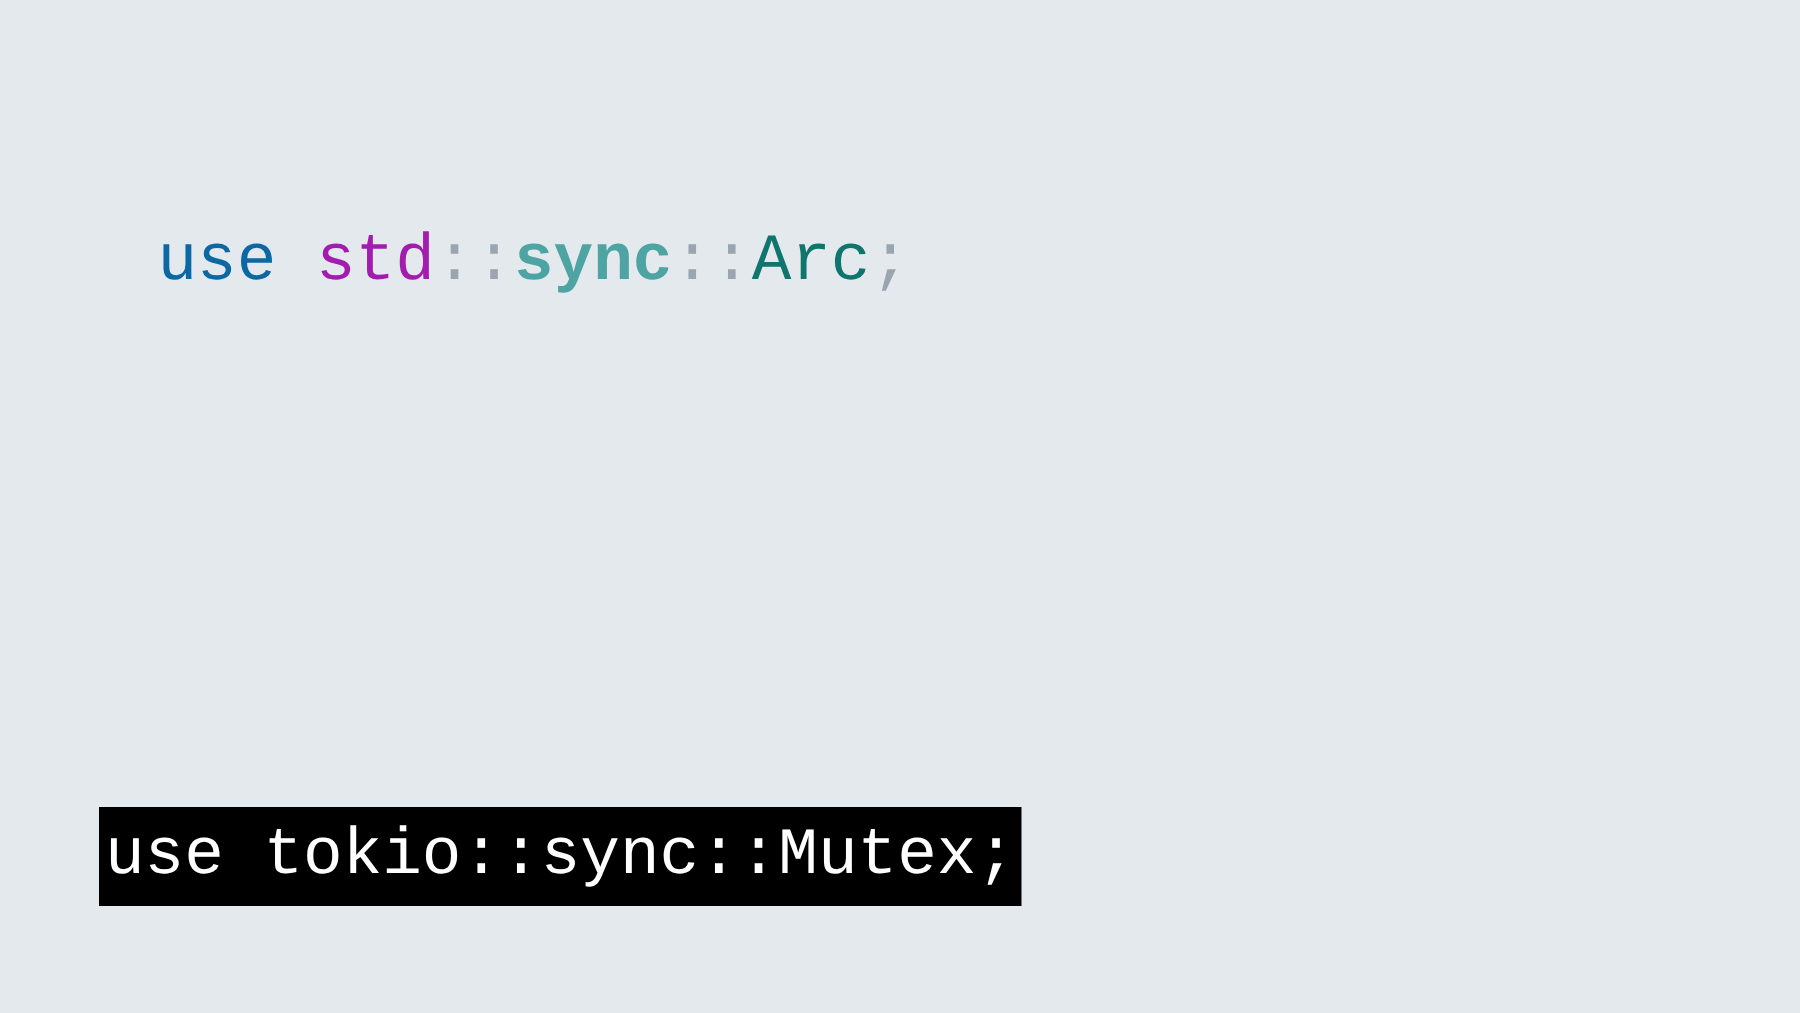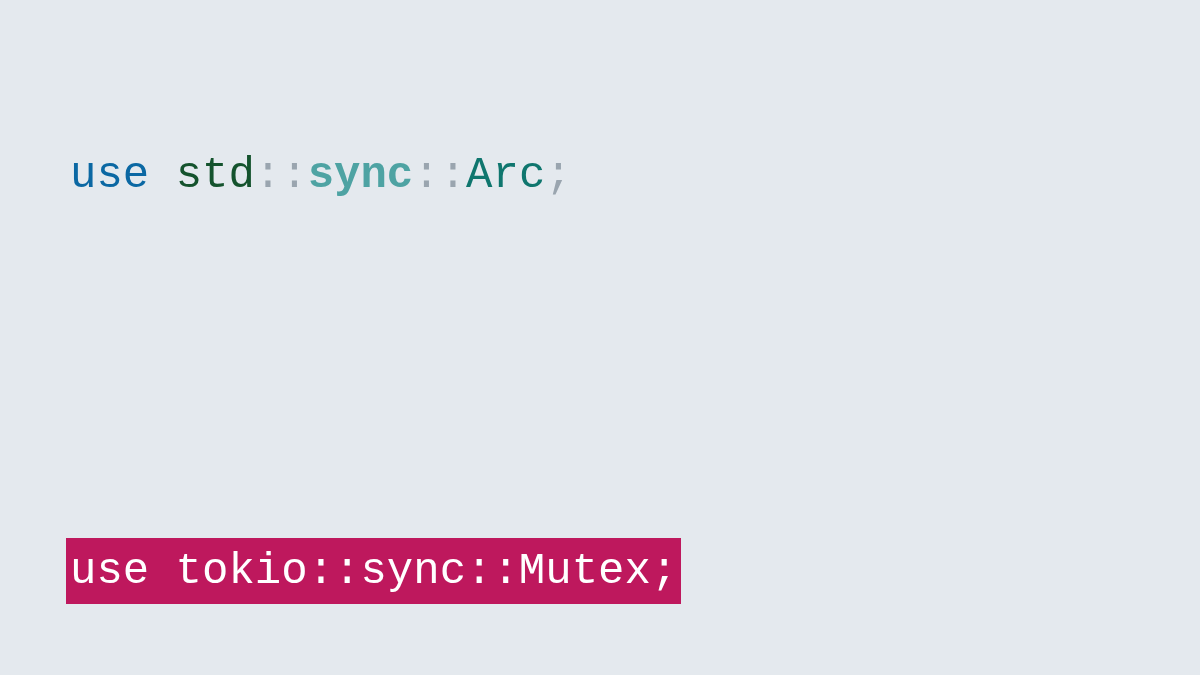--- a/index.html
+++ b/index.html
@@ -17,31 +17,31 @@
       padding-left: 70px;
       white-space: pre;
     }
     .line {
       display: block;
       min-height: 66px;
       white-space: pre;
     }
     .highlight-line {
       display: inline-block;
-      background: #be185d;
+      background: #000000;
       color: #ffffff;
       padding: 0 4px 0 0;
       margin-left: -4px;
       padding-left: 4px;
     }
-    .kw-use { color: #0b68a3; }
+    .kw-use { color: #0b68a3; margin-left: 35px; }
     .mod { color: #4ea3a3; font-weight: bold; }
     .punct { color: #9aa5af; }
     .type { color: #0f766e; }
-    .ident { color: #14532d; }
+    .ident { color: #a21caf; }
     .white { color: #ffffff; }
   </style>
 </head>
 <body>
 
 <div class="code-container">
   <div class="line"><span class="kw-use">use</span> <span class="ident">std</span><span class="punct">::</span><span class="mod">sync</span><span class="punct">::</span><span class="type">Arc</span><span class="punct">;</span></div>
   <div class="line"><span> </span></div>
   <div class="line"><span class="highlight-line"><span class="white">use tokio::sync::Mutex;</span></span></div>
   

